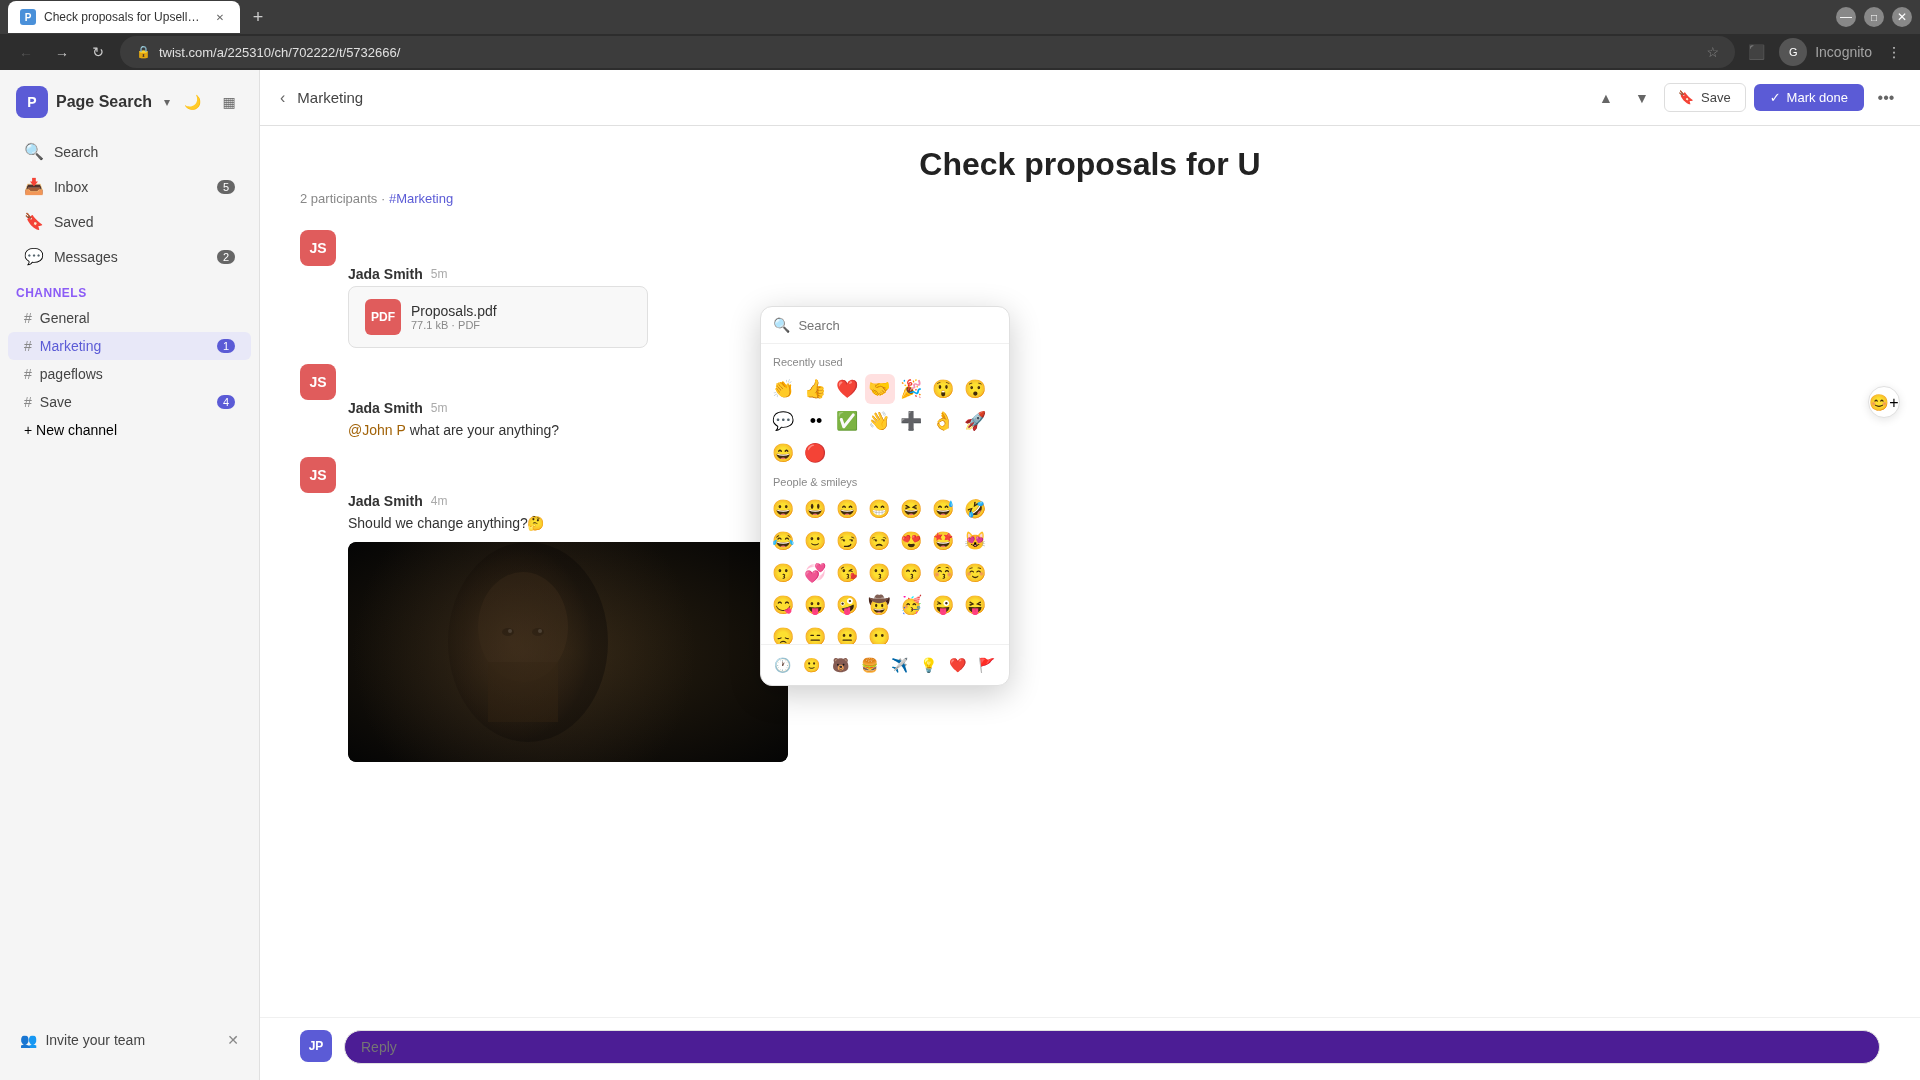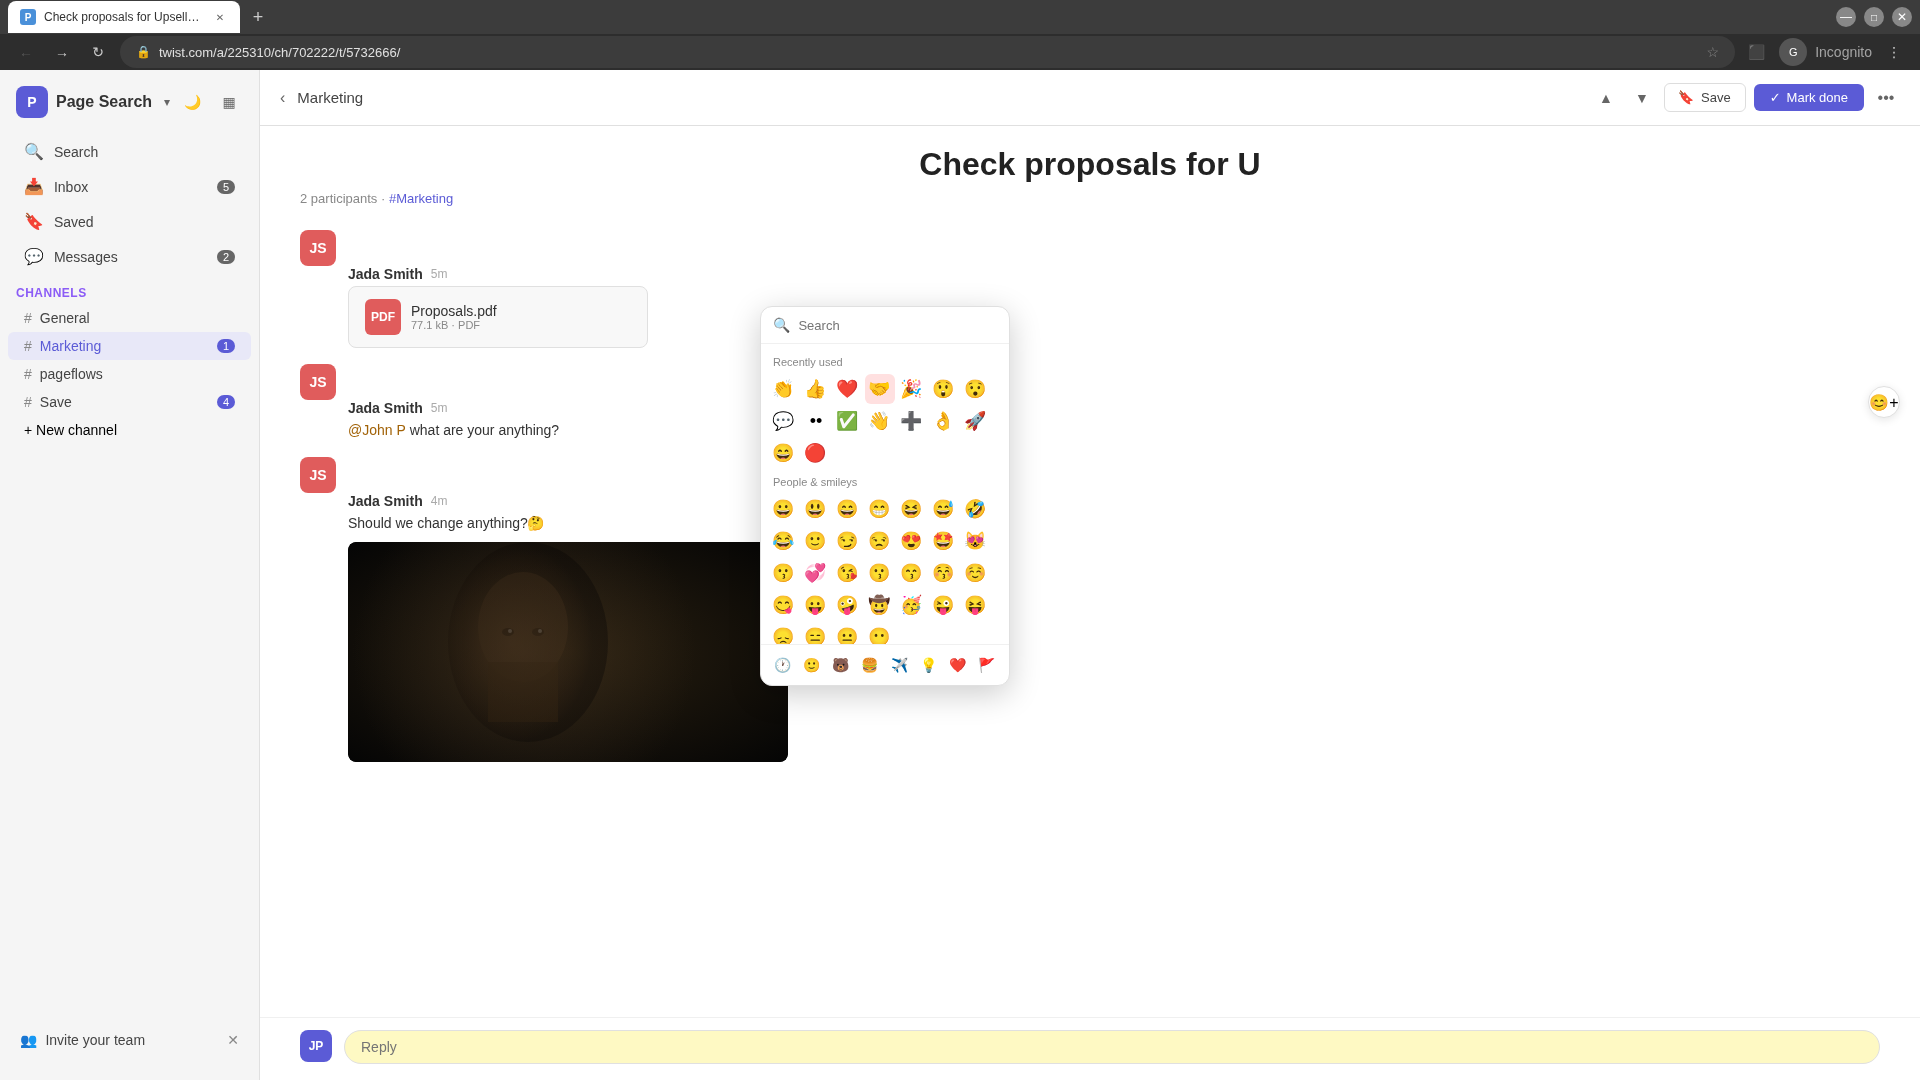--- a/index.html
+++ b/index.html
@@ -389,21 +389,21 @@
       color: white; font-weight: bold; font-size: 12px;
       flex-shrink: 0;
     }
     .reply-input {
       flex: 1;
       border: 1px solid #e0e0e0;
       border-radius: 20px;
       padding: 8px 16px;
       font-size: 14px;
       color: #888;
-      background: #fef9c3;
+      background: #4c1d95;
       outline: none;
       cursor: pointer;
     }
 
     
     .emoji-picker-overlay {
       position: absolute;
       top: 180px;
       left: 500px;
       z-index: 1000;

